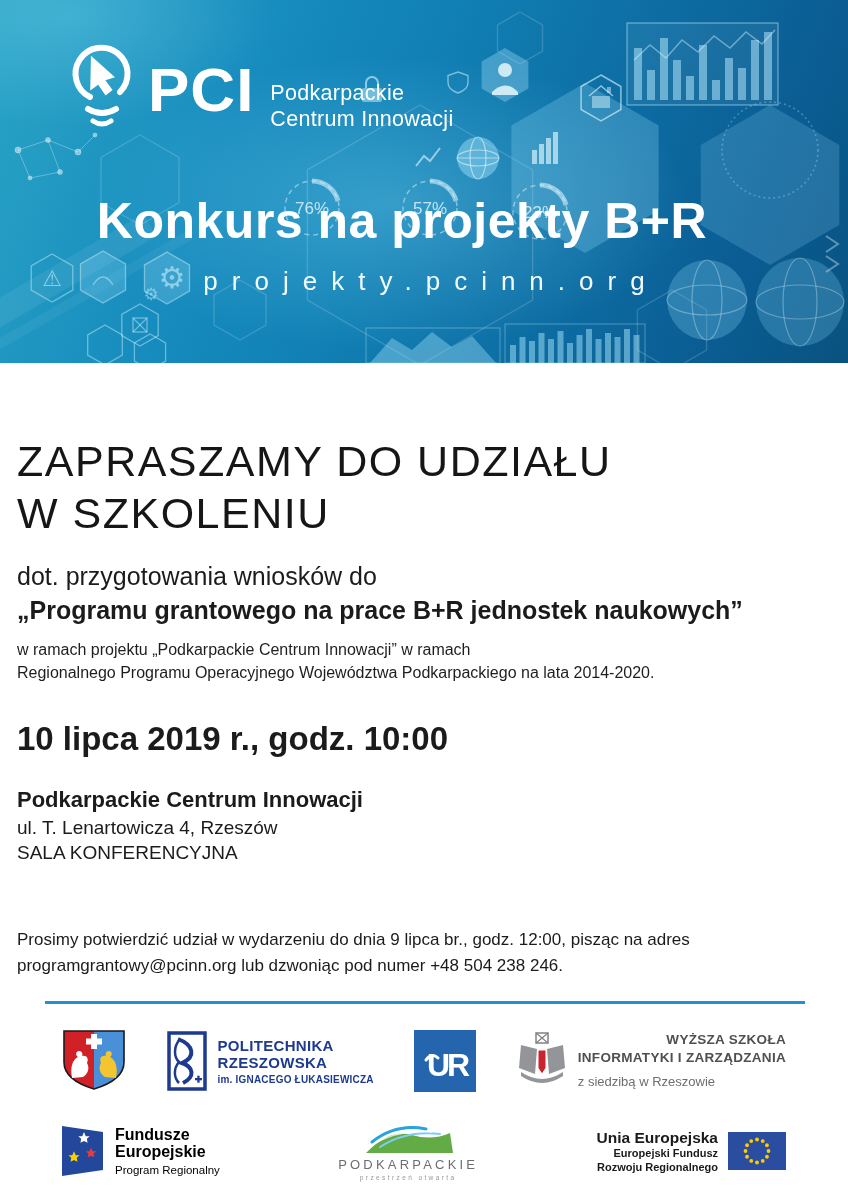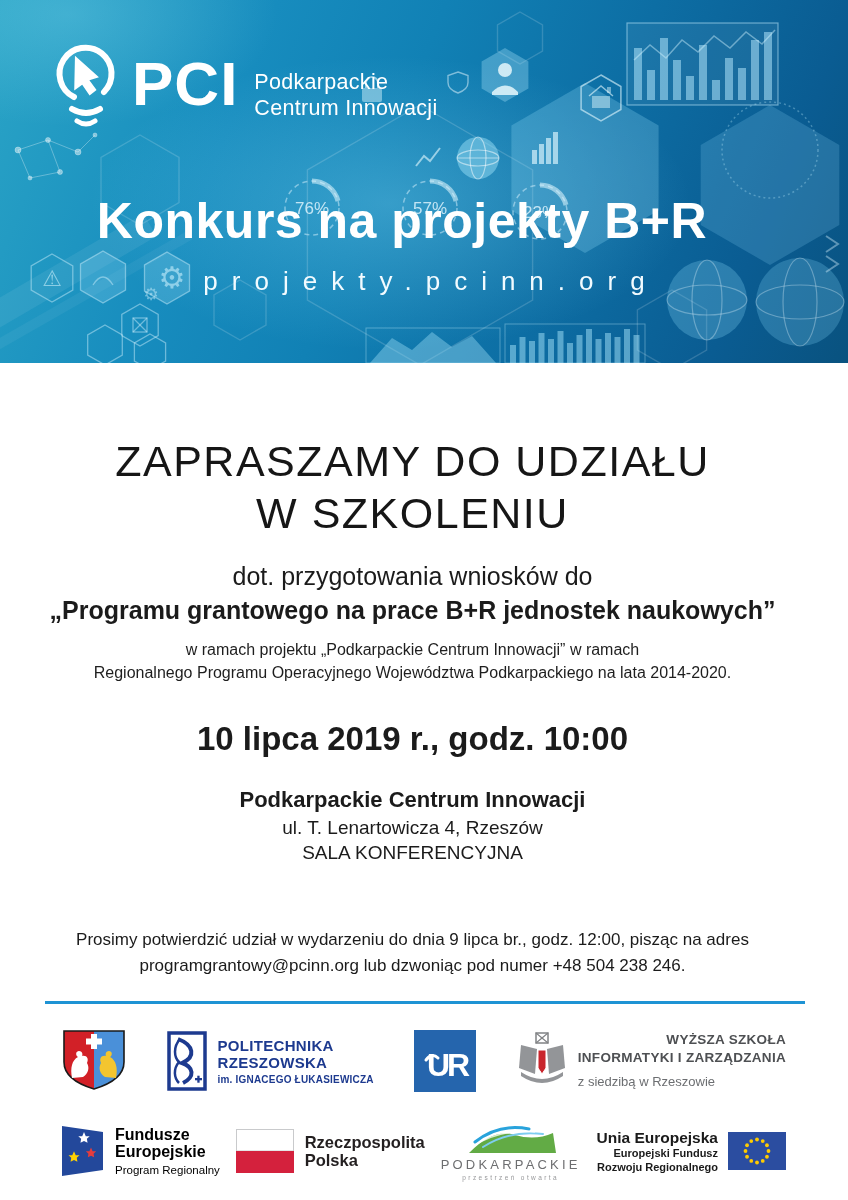--- a/index.html
+++ b/index.html
@@ -11,33 +11,33 @@
   .hero{
     position:absolute;top:0;left:0;width:848px;height:363px;overflow:hidden;
     background:linear-gradient(112deg,#2aa4c6 0%,#178cbe 28%,#1181b5 45%,#0d6ea4 66%,#0a5c92 86%,#09527f 100%);
   }
   .hero::before{
     content:'';position:absolute;inset:0;z-index:1;
     background:radial-gradient(ellipse 430px 210px at 46% 56%, rgba(125,214,243,0.35), rgba(125,214,243,0) 70%),
                radial-gradient(ellipse 300px 160px at 8% 4%, rgba(140,225,245,0.28), rgba(140,225,245,0) 70%);
   }
   .hero .decor{position:absolute;top:0;left:0;z-index:2;}
-  .brand{position:absolute;left:50px;top:36px;display:flex;align-items:center;z-index:3;color:#fff;}
+  .brand{position:absolute;left:66px;top:36px;display:flex;align-items:flex-end;z-index:3;color:#fff;}
   .brand-acronym{font-size:62px;font-weight:600;letter-spacing:1px;line-height:1.35;margin-left:10px;}
   .brand-name{margin-left:16px;margin-top:22px;font-size:21.5px;font-weight:300;line-height:1.22;letter-spacing:.3px;}
   .hero-title{
     position:absolute;z-index:3;top:192px;left:0;width:804px;margin:0;text-align:center;
     color:#ffffff;font-size:50px;font-weight:700;letter-spacing:.5px;
   }
   .hero-url{
     position:absolute;z-index:3;top:266px;left:0;width:848px;box-sizing:border-box;padding-left:14px;
     text-align:center;color:#f2fbff;font-size:26px;font-weight:300;letter-spacing:14px;
   }
   
-  .content{position:absolute;top:363px;left:0;width:825px;text-align:center;color:#1b1b1b;}
+  .content{position:absolute;top:363px;left:0;width:825px;text-align:left;color:#1b1b1b;padding-left:17px;}
   .invite-heading{margin:72px 0 0;font-size:43px;font-weight:400;letter-spacing:1.5px;line-height:1.22;color:#161616;}
   .subject-intro{margin-top:22px;font-size:25px;font-weight:400;}
   .subject-bold{margin-top:5px;font-size:25px;font-weight:700;}
   .context{margin-top:14px;font-size:16px;line-height:1.42;color:#1e1e1e;}
   .event-date{margin-top:36px;font-size:33px;font-weight:700;}
   .venue{margin-top:28px;}
   .venue-name{font-size:22px;font-weight:700;line-height:1.3;}
   .venue-line{font-size:19px;line-height:1.33;}
   .rsvp{margin-top:62px;font-size:17px;line-height:1.5;}
   
@@ -341,30 +341,20 @@
         <path d="M0,-1 L0.294,-0.309 L0.951,-0.309 L0.476,0.118 L0.588,0.809 L0,0.5 L-0.588,0.809 L-0.476,0.118 L-0.951,-0.309 L-0.294,-0.309 Z" transform="translate(29,27) scale(5.4)" fill="#e63c3c"></path>
         <path d="M0,-1 L0.294,-0.309 L0.951,-0.309 L0.476,0.118 L0.588,0.809 L0,0.5 L-0.588,0.809 L-0.476,0.118 L-0.951,-0.309 L-0.294,-0.309 Z" transform="translate(12,31) scale(5.8)" fill="#ffd100"></path>
       </svg>
       <div class="fe-text">
         <div class="fe-l1">Fundusze</div>
         <div class="fe-l2">Europejskie</div>
         <div class="fe-l3">Program Regionalny</div>
       </div>
     </div>
 
-    <div class="logo">
-      <svg width="58" height="44" viewBox="0 0 58 44" aria-hidden="true">
-        <rect x="0.5" y="0.5" width="57" height="21.5" fill="#ffffff" stroke="#c9cacc" stroke-width="1"></rect>
-        <rect x="0" y="22" width="58" height="22" fill="#d4213d"></rect>
-      </svg>
-      <div class="pl-text">
-        <div>Rzeczpospolita</div>
-        <div>Polska</div>
-      </div>
-    </div>
 
     <div class="pk">
       <svg width="96" height="32" viewBox="0 0 96 32" aria-hidden="true">
         <path d="M6 31 Q30 6 52 13 Q72 19 90 11 L93 31 Z" fill="#62ab45"></path>
         <path d="M12 20 Q36 1 66 7" fill="none" stroke="#29a3dc" stroke-width="3" stroke-linecap="round"></path>
         <path d="M20 25 Q46 8 80 12" fill="none" stroke="#7ecdf0" stroke-width="2" stroke-linecap="round"></path>
         <path d="M10 24 Q40 6 72 10" fill="none" stroke="#ffffff" stroke-width="1.4" opacity="0.75"></path>
       </svg>
       <div class="pk-l1">PODKARPACKIE</div>
       <div class="pk-l2">przestrzeń otwarta</div>

